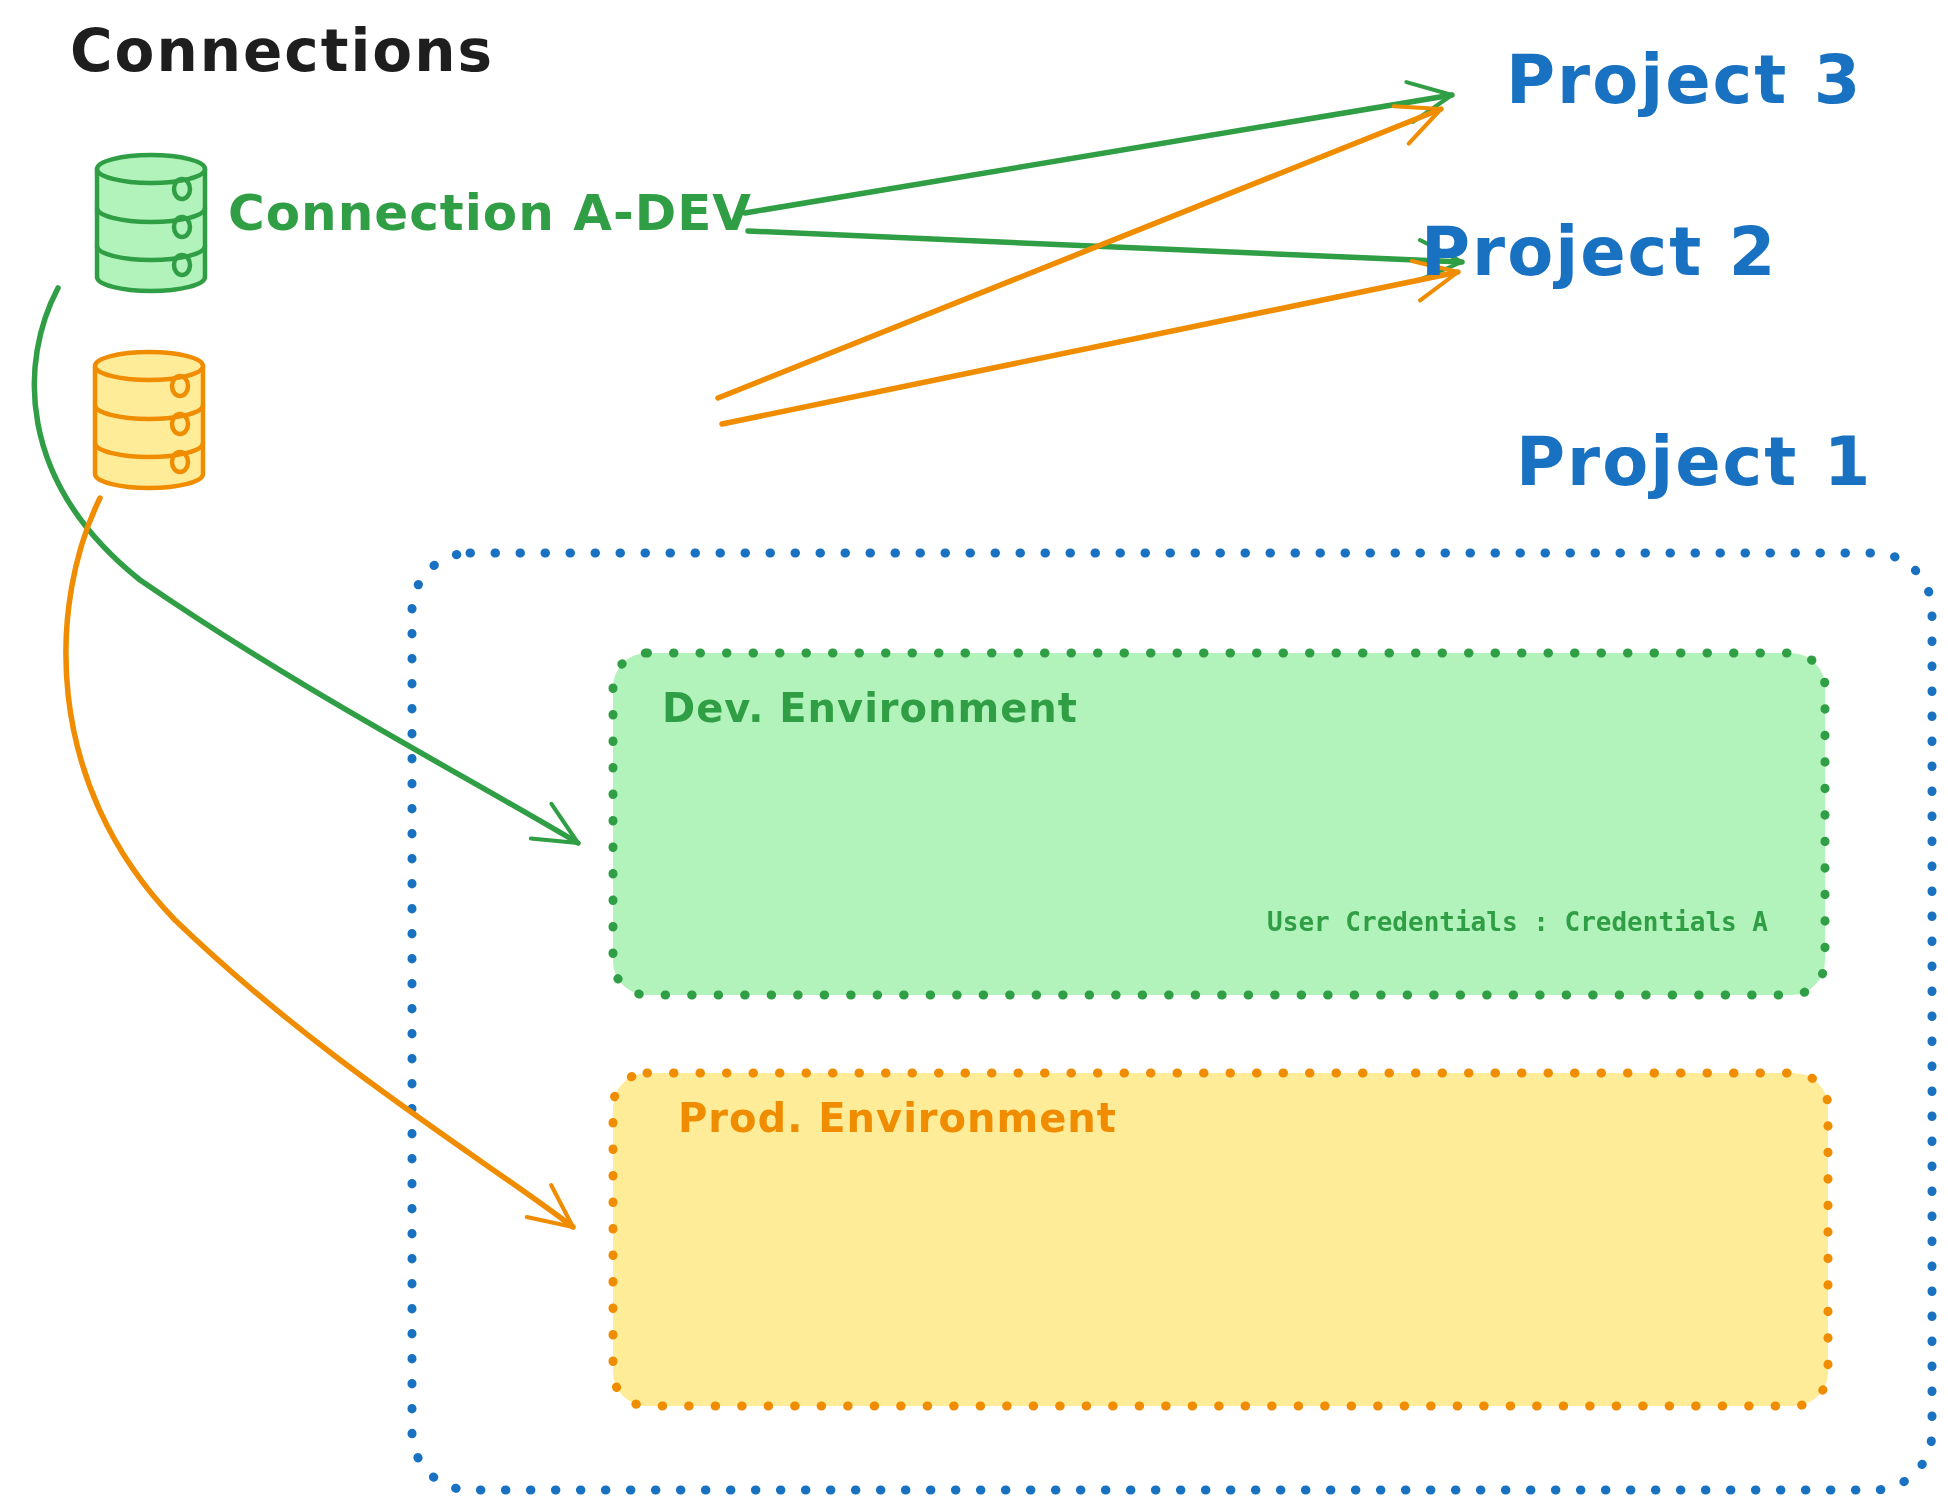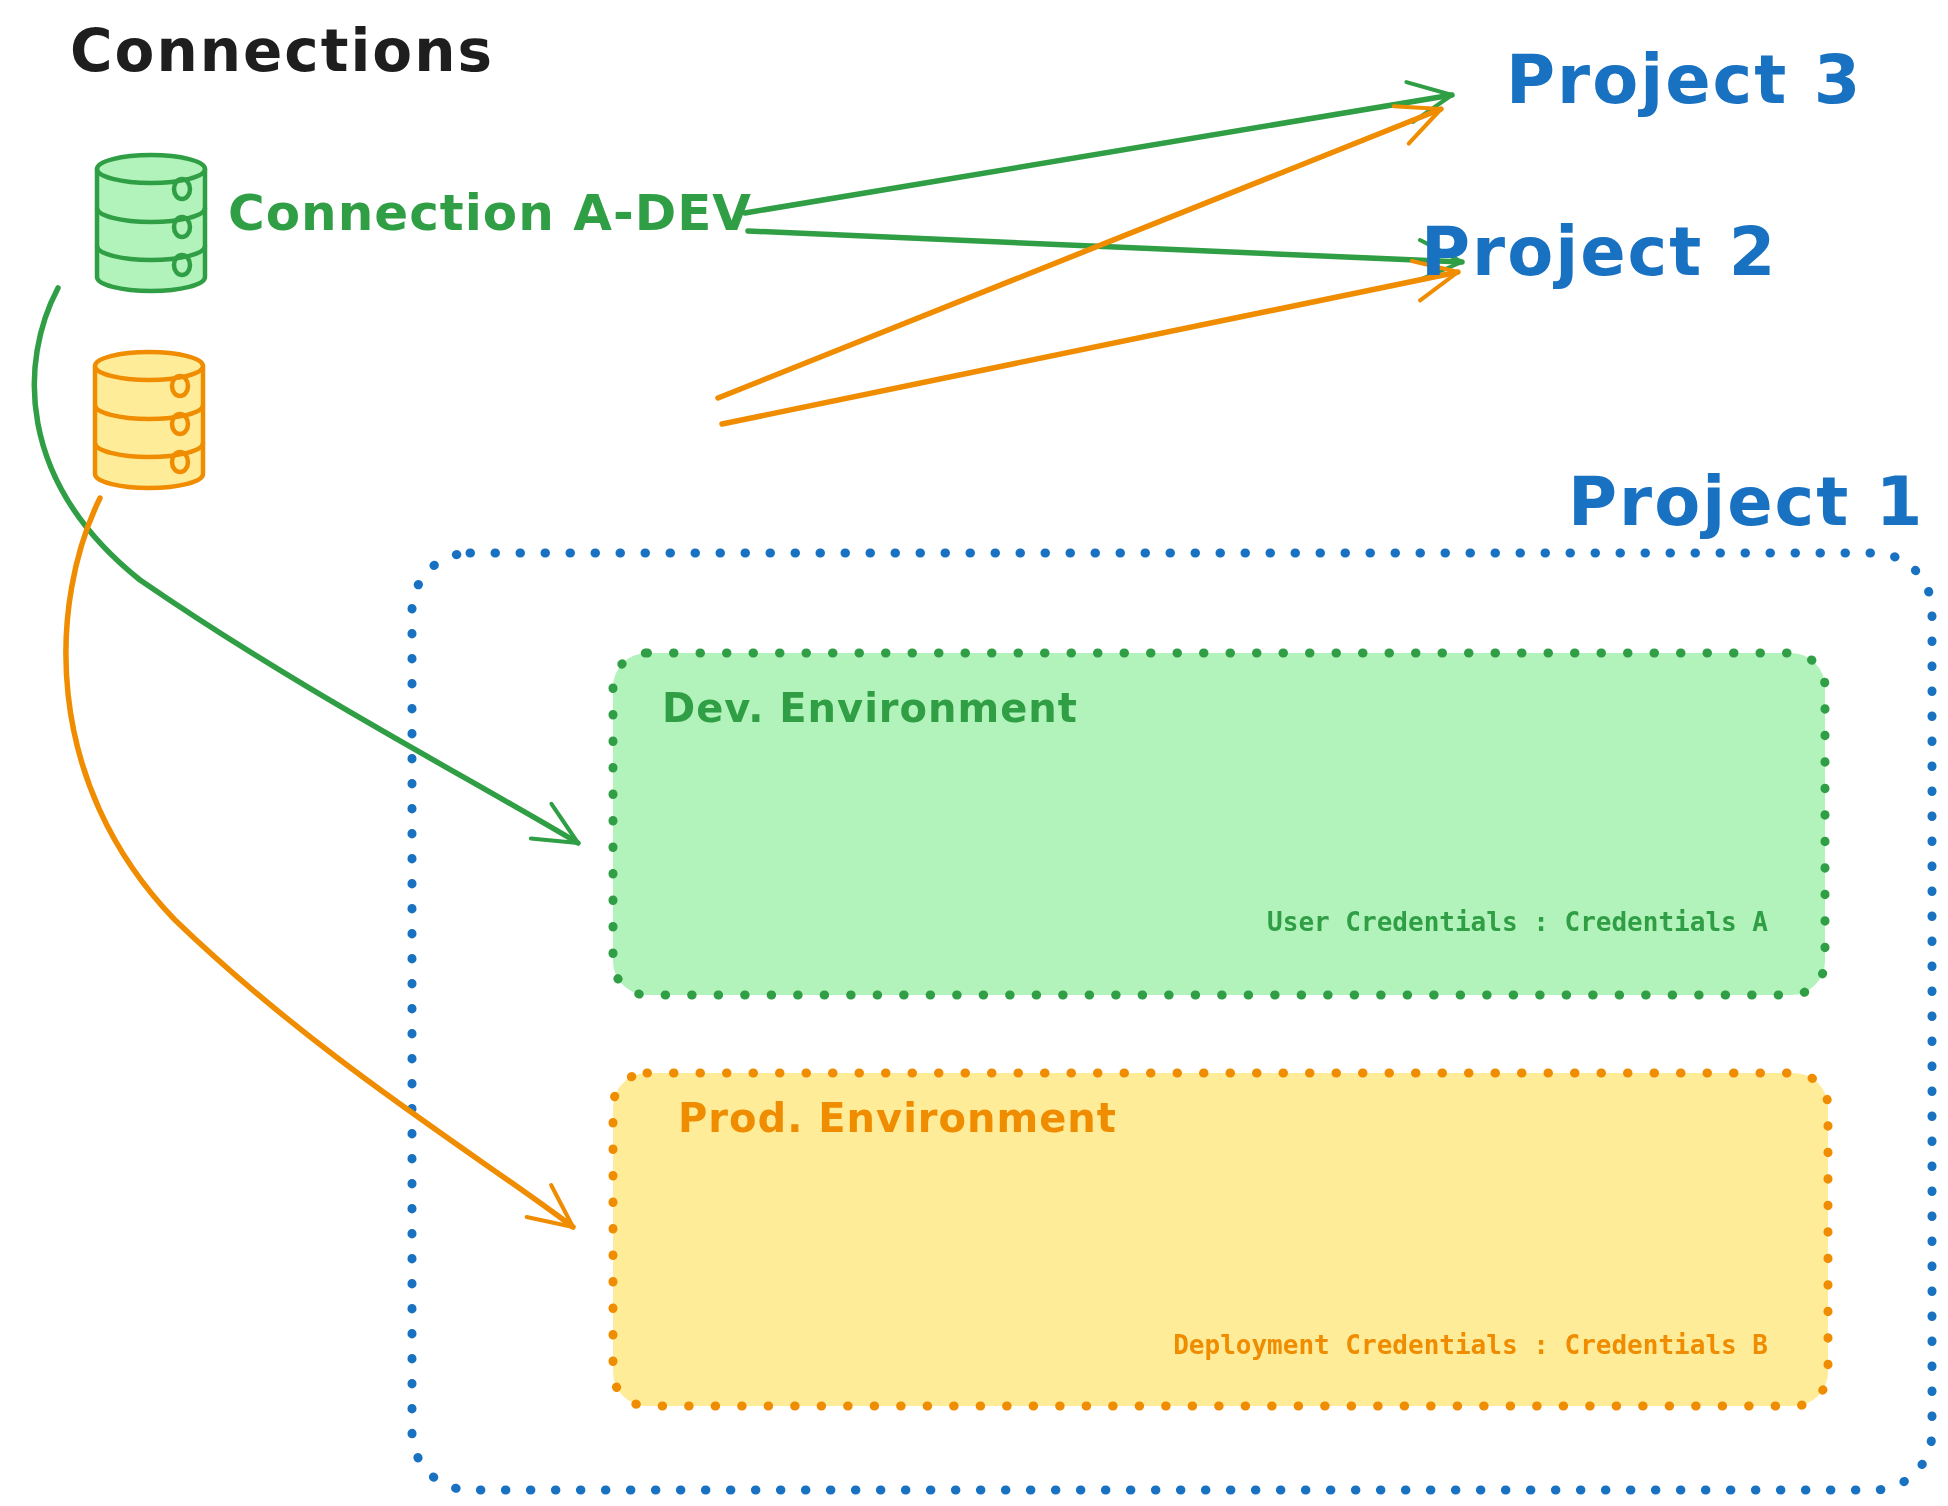--- a/index.html
+++ b/index.html
@@ -13,21 +13,21 @@
   .layer{position:absolute;inset:0;}
   svg.diagram{position:absolute;inset:0;width:1948px;height:1506px;}
   .txt{position:absolute;white-space:nowrap;line-height:1.1;}
   .title{left:70px;top:20px;font-size:58px;font-weight:700;color:#1e1e1e;letter-spacing:2px;}
   .conn-label{font-size:50px;font-weight:600;letter-spacing:1px;}
   .conn-a{left:228px;top:186px;color:#2f9e44;}
   .conn-b{left:210px;top:388px;color:#f08c00;}
   .project{font-size:67px;font-weight:600;color:#1971c2;letter-spacing:2px;}
   .p3{left:1506px;top:44px;}
   .p2{left:1421px;top:216px;}
-  .p1{left:1568px;top:426px;margin-top:40px;}
+  .p1{left:1516px;top:426px;}
   .env-name{font-size:40px;font-weight:600;letter-spacing:1px;}
   .env-dev{left:662px;top:686px;color:#2f9e44;}
   .env-prod{left:678px;top:1096px;color:#f08c00;}
   .cred{font-family:"DejaVu Sans Mono", monospace;font-size:26px;font-weight:600;
         left:613px;width:1155px;text-align:right;}
   .cred-a{top:908px;color:#2f9e44;}
   .cred-b{top:1331px;color:#f08c00;}
 </style>
 </head>
 <body>
@@ -85,16 +85,15 @@
     <div class="txt conn-label conn-a">Connection A-DEV</div>
 
     <div class="txt project p3">Project 3</div>
     <div class="txt project p2">Project 2</div>
     <div class="txt project p1">Project 1</div>
 
     <div class="txt env-name env-dev">Dev. Environment</div>
     <div class="txt cred cred-a">User Credentials : Credentials A</div>
 
     <div class="txt env-name env-prod">Prod. Environment</div>
-    <div class="txt cred cred-b">Deployment Credentials : Credentials B</div>
   </div>
 
 </div>
 
 </body></html>

